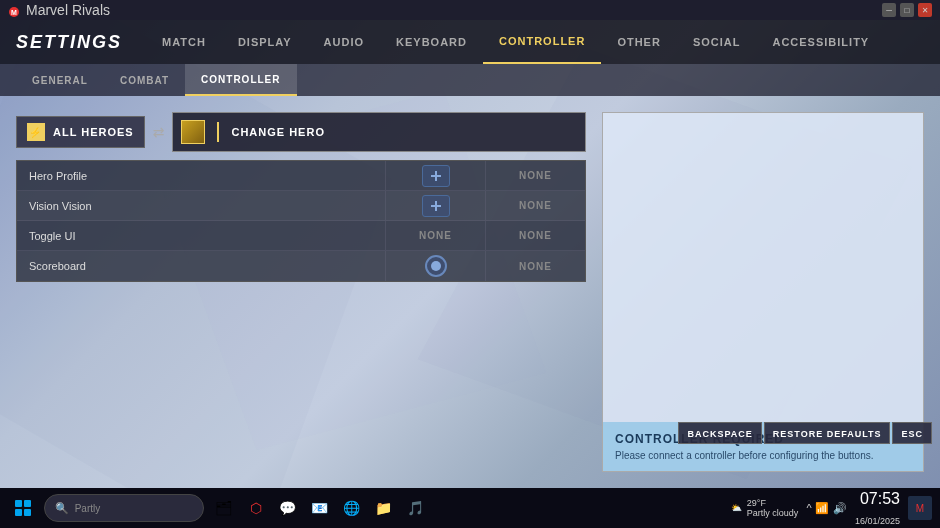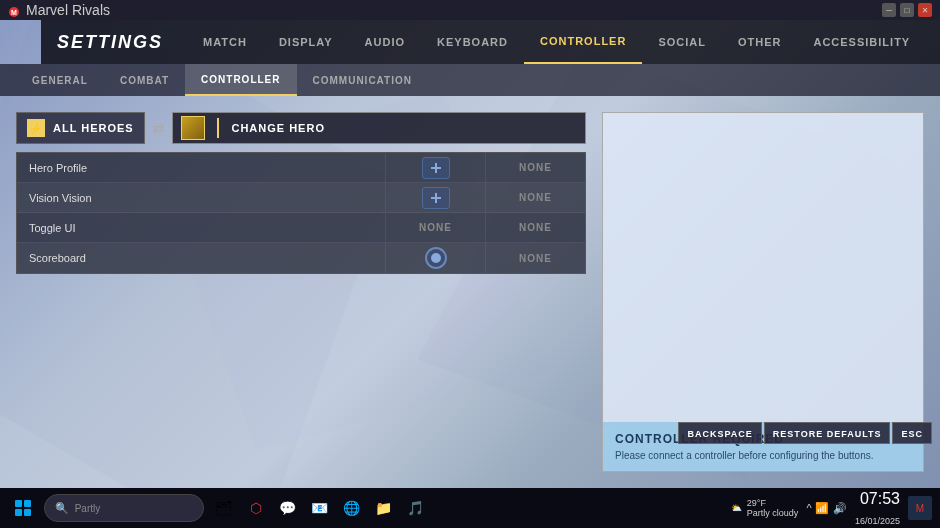--- a/index.html
+++ b/index.html
@@ -68,21 +68,20 @@
     
     .header {
       position: relative;
       z-index: 10;
       height: 44px;
       background: rgba(10, 10, 20, 0.85);
       display: flex;
       align-items: center;
       padding: 0 16px;
       gap: 0;
-      margin-left: 41px;
     }
     .settings-title {
       color: white;
       font-size: 18px;
       font-weight: 900;
       letter-spacing: 2px;
       text-transform: uppercase;
       margin-right: 24px;
       font-style: italic;
     }
@@ -194,21 +193,21 @@
       padding: 0 8px;
     }
     .change-hero-btn {
       background: rgba(30, 30, 45, 0.9);
       border: 1px solid #888;
       display: flex;
       align-items: center;
       gap: 8px;
       padding: 4px 8px;
       cursor: pointer;
-      height: 32px;
+      height: 40px;
       flex: 1;
     }
     .hero-portrait {
       width: 24px;
       height: 24px;
       background: linear-gradient(135deg, #c8a020, #806010);
       border: 1px solid #f0d060;
     }
     .change-hero-text {
       color: white;
@@ -524,43 +523,40 @@
       <div class="nav-tab">
         <span>AUDIO</span>
       </div>
       <div class="nav-tab">
         <span>KEYBOARD</span>
       </div>
       <div class="nav-tab active">
         <span>CONTROLLER</span>
       </div>
       <div class="nav-tab">
+        <span>OTHER</span>
+      </div>
+      <div class="nav-tab">
         <span>SOCIAL</span>
-      </div>
-      <div class="nav-tab">
-        <span>OTHER</span>
       </div>
       <div class="nav-tab">
         <span>ACCESSIBILITY</span>
       </div>
     </div>
   </div>
 
   <div class="sub-tabs">
     <div class="sub-tab">
       <span>GENERAL</span>
     </div>
     <div class="sub-tab">
       <span>COMBAT</span>
     </div>
     <div class="sub-tab active">
       <span>CONTROLLER</span>
-    </div>
-    <div class="sub-tab">
-      <span>COMMUNICATION</span>
     </div>
   </div>
 
   <div class="content">
 
     <div class="left-panel">
 
       <div class="hero-selector">
         <div class="all-heroes-btn">
           <div class="hero-icon-placeholder">⚡</div>

